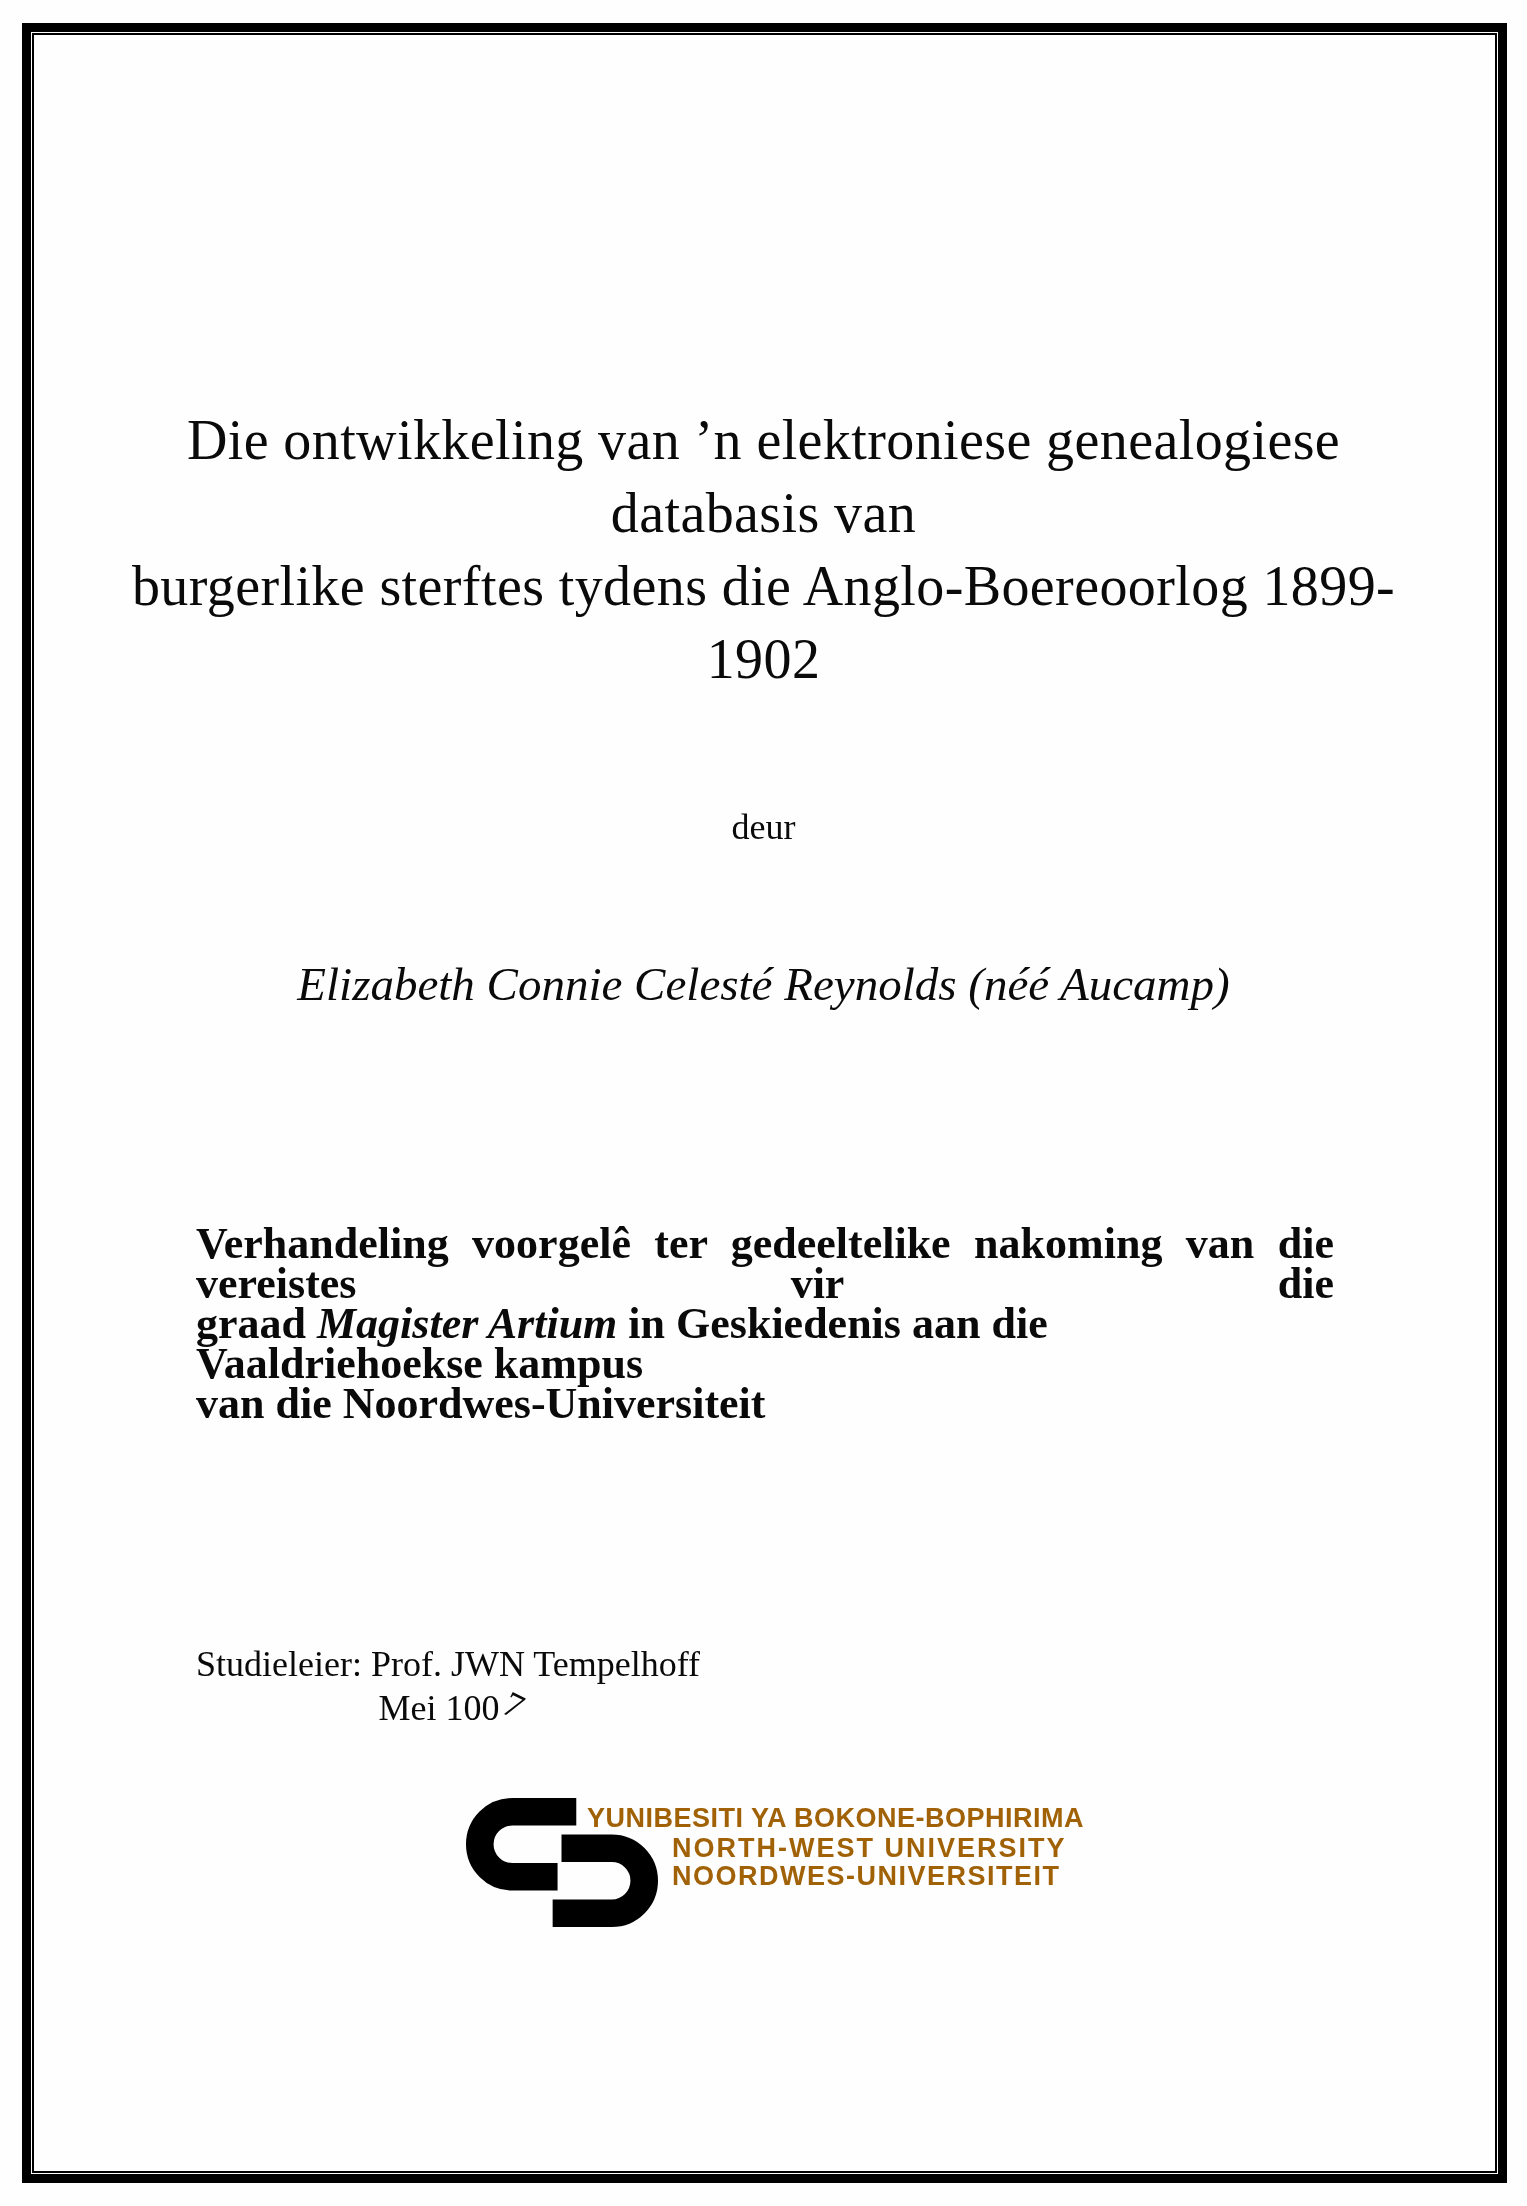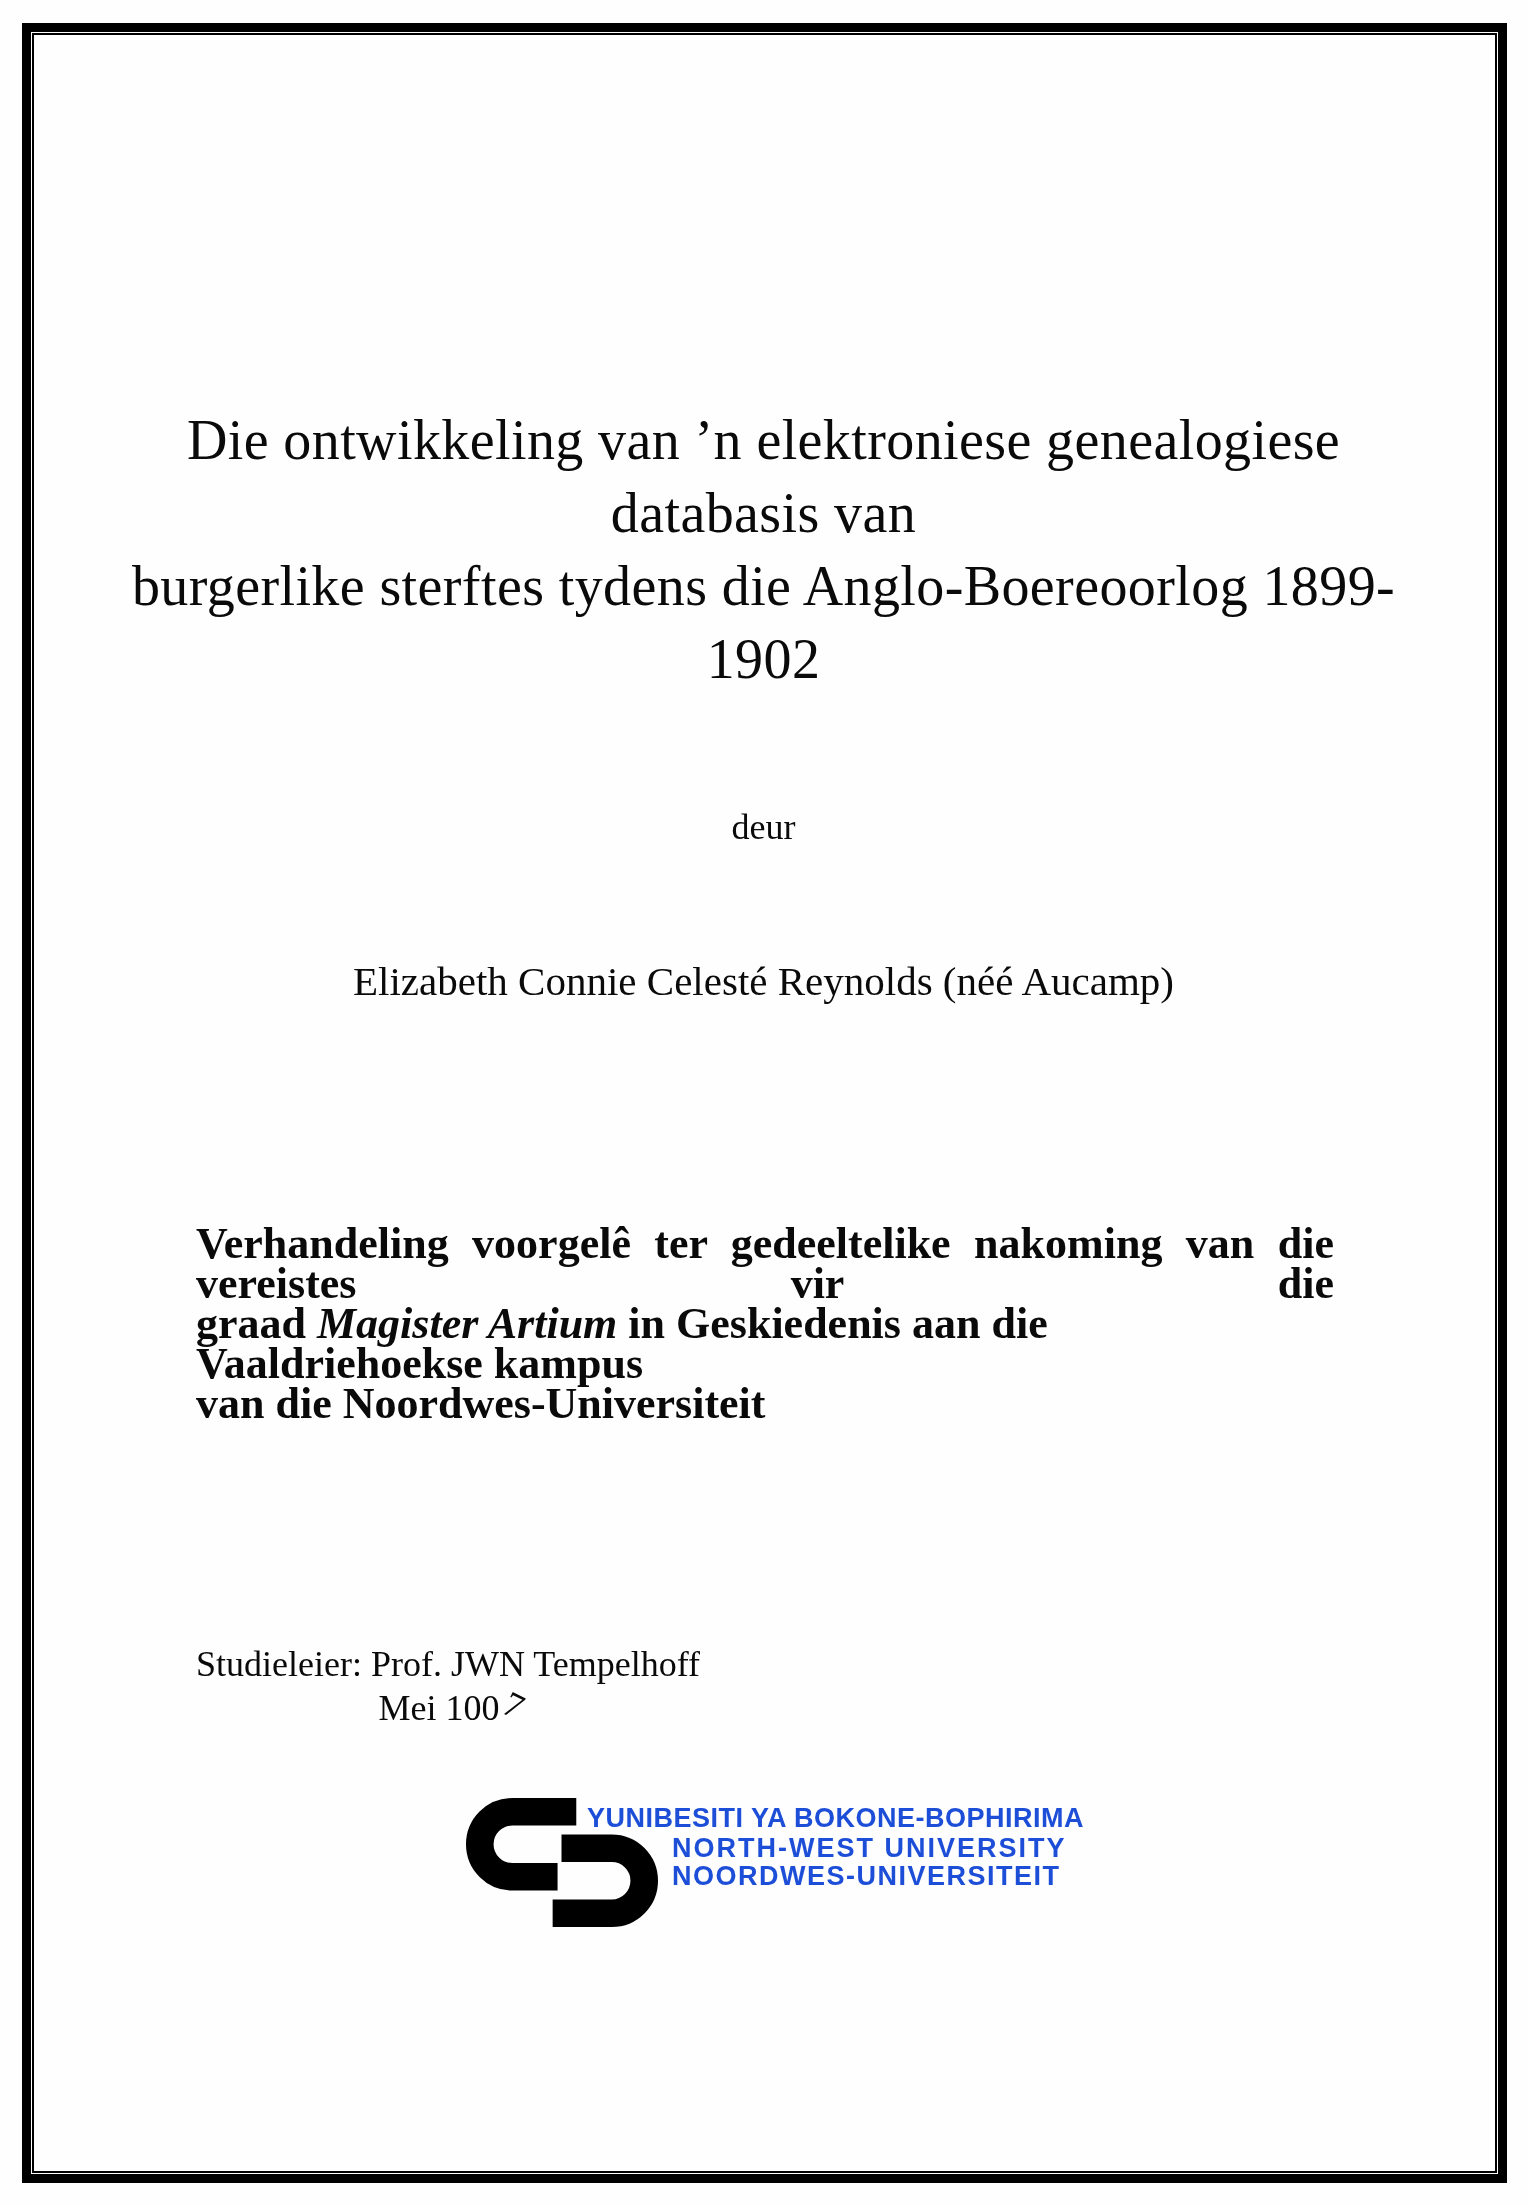--- a/index.html
+++ b/index.html
@@ -39,21 +39,22 @@
   .byline {
     position: absolute;
     left: 0; right: 0; top: 806px;
     text-align: center;
     font-size: 36px;
   }
   .author {
     position: absolute;
     left: 0; right: 0; top: 957px;
     text-align: center;
-    font-size: 41px;
+    font-size: 47px;
+    font-style: italic;
   }
   .statement {
     position: absolute;
     left: 196px; top: 1224px;
     width: 1138px;
     font-size: 44px;
     line-height: 40px;
     font-weight: bold;
   }
   .justified {
@@ -79,21 +80,21 @@
     width: 660px; height: 140px;
   }
   .logo-mark {
     position: absolute;
     left: 0; top: 2px;
   }
   .logo-text {
     position: absolute;
     font-family: "Liberation Sans", "DejaVu Sans", sans-serif;
     font-weight: 700;
-    color: #1d4ed8;
+    color: #a16207;
     white-space: nowrap;
     font-size: 27px;
   }
   .lt1 { left: 121px; top: 7px;  letter-spacing: 0.5px; }
   .lt2 { left: 206px; top: 37px; letter-spacing: 2px; }
   .lt3 { left: 206px; top: 65px; letter-spacing: 1.5px; }
 </style>
 </head>
 <body>
 

